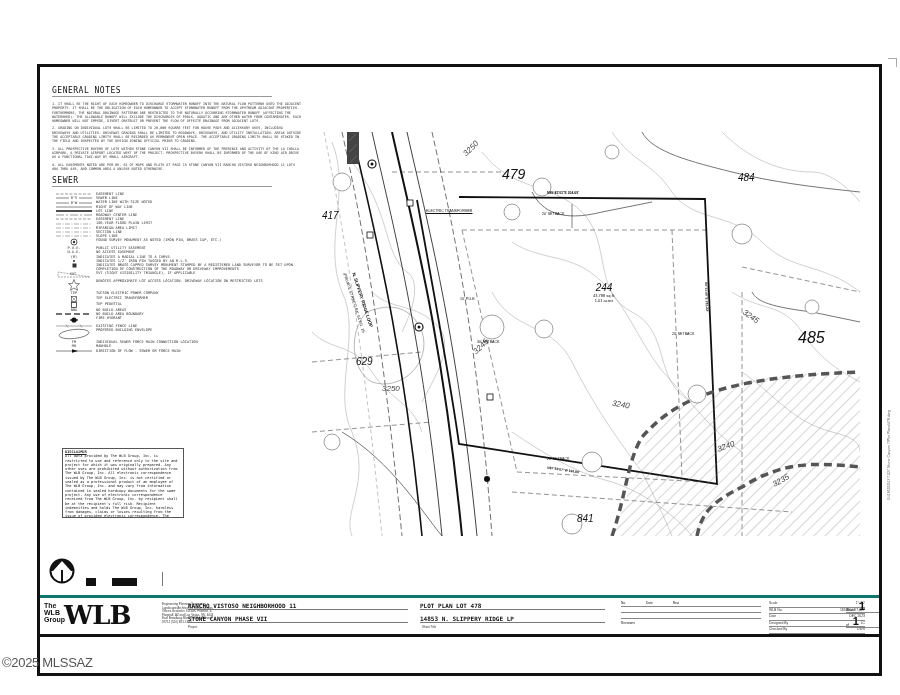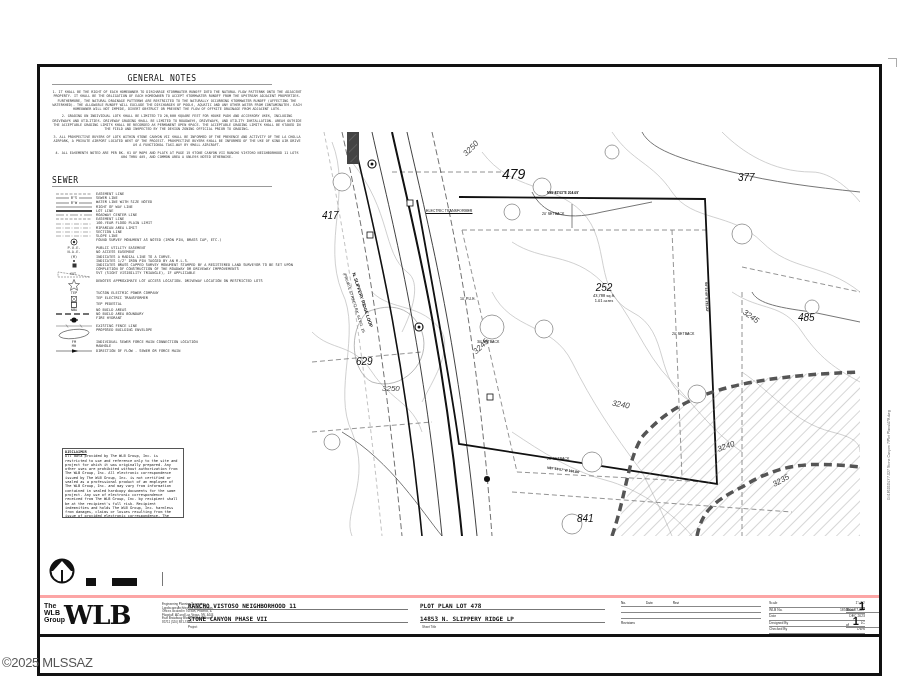--- a/index.html
+++ b/index.html
@@ -1,31 +1,31 @@
 <!DOCTYPE html>
 <html><head>
 <meta charset="utf-8">
 <style>
   html,body{margin:0;padding:0;background:#ffffff;}
   body{width:900px;height:695px;position:relative;overflow:hidden;font-family:"Liberation Sans",sans-serif;color:#111;}
   .sheet{position:absolute;left:37px;top:64px;width:845px;height:612px;border:3px solid #111;box-sizing:border-box;}
   .corner-mark{position:absolute;left:888px;top:58px;width:8px;height:8px;border-top:1px solid #aaa;border-right:1px solid #aaa;}
-  .notes{position:absolute;left:52px;top:74px;width:250px;text-align:center;}
+  .notes{position:absolute;left:52px;top:86px;width:250px;}
   .h{font-family:"DejaVu Sans Mono",monospace;font-size:8px;letter-spacing:0.5px;border-bottom:1.5px solid #999;padding-bottom:1px;width:88%;margin-bottom:5px;}
   .note{font-family:"DejaVu Sans Mono",monospace;font-size:3.4px;line-height:4.3px;color:#333;margin-bottom:3px;text-transform:uppercase;}
   .legend{position:absolute;left:52px;top:176px;width:250px;}
   .lg-row{display:flex;align-items:flex-start;font-family:"DejaVu Sans Mono",monospace;font-size:3.6px;line-height:4.2px;color:#333;text-transform:uppercase;}
   .lg-sym{width:44px;flex:0 0 44px;display:flex;justify-content:center;align-items:center;min-height:4.2px;}
   .lg-txt{flex:1;}
   .disclaimer{position:absolute;left:62px;top:448px;width:122px;height:70px;border:1px solid #555;font-family:"DejaVu Sans Mono",monospace;font-size:3.6px;line-height:4.3px;color:#222;padding:1px 2px;box-sizing:border-box;overflow:hidden;}
   .disclaimer .dt{text-decoration:underline;font-weight:bold;}
   .north{position:absolute;left:49px;top:558px;width:26px;height:26px;}
   .scalebar{position:absolute;top:578px;height:8px;background:#111;}
   .map{position:absolute;left:312px;top:132px;width:548px;height:404px;overflow:hidden;}
-  .titleblock{position:absolute;left:40px;top:595px;width:839px;height:36px;border-top:3px solid #fca5a5;border-bottom:3px solid #111;}
+  .titleblock{position:absolute;left:40px;top:595px;width:839px;height:36px;border-top:3px solid #0f766e;border-bottom:3px solid #111;}
   .tb-logo{position:absolute;left:4px;top:4px;width:106px;height:28px;}
   .tb-small{position:absolute;left:122px;top:5px;width:56px;font-size:3px;line-height:3.6px;color:#333;}
   .tb-field{position:absolute;font-family:"DejaVu Sans Mono",monospace;font-weight:bold;font-size:6px;border-bottom:1px solid #777;white-space:nowrap;}
   .tb-mini{position:absolute;font-size:3px;color:#333;white-space:nowrap;}
   .tb-meta{position:absolute;left:729px;top:3px;width:96px;}
   .tb-meta div{display:flex;justify-content:space-between;font-size:3.4px;line-height:5.6px;border-bottom:1px solid #888;color:#333;}
   .sheetnum{position:absolute;font-size:11px;font-weight:bold;}
   .vert{position:absolute;left:887px;top:500px;transform-origin:left top;transform:rotate(-90deg);font-size:3.6px;color:#555;white-space:nowrap;}
   .copyright{position:absolute;left:2px;top:655px;font-size:13px;color:#555;letter-spacing:-0.3px;}
 </style>
@@ -385,28 +385,28 @@
     <circle cx="107" cy="195" r="4" fill="#fff" stroke="#111" stroke-width="1.2"></circle>
       <circle cx="107" cy="195" r="1.5" fill="#111"></circle>
     <rect x="95" y="68" width="6" height="6" fill="#fff" stroke="#111" stroke-width="0.8"></rect>
     <rect x="55" y="100" width="6" height="6" fill="#fff" stroke="#111" stroke-width="0.8"></rect>
     <rect x="175" y="262" width="6" height="6" fill="#fff" stroke="#111" stroke-width="0.8"></rect>
     <circle cx="175" cy="347" r="3" fill="#111"></circle>
   </svg>
 
   
   <div style="position:absolute;left:190px;top:34px;font-size:14px;font-style:italic;">479</div>
-  <div style="position:absolute;left:426px;top:40px;font-size:10px;font-style:italic;">377</div>
+  <div style="position:absolute;left:426px;top:40px;font-size:10px;font-style:italic;">484</div>
   <div style="position:absolute;left:10px;top:78px;font-size:10px;font-style:italic;">417</div>
-  <div style="position:absolute;left:486px;top:180px;font-size:10px;font-style:italic;">485</div>
+  <div style="position:absolute;left:486px;top:197px;font-size:16px;font-style:italic;">485</div>
   <div style="position:absolute;left:44px;top:224px;font-size:10px;font-style:italic;">629</div>
   <div style="position:absolute;left:265px;top:381px;font-size:10px;font-style:italic;">841</div>
 
   <div style="position:absolute;left:262px;top:150px;text-align:center;width:60px;">
-    <div style="font-size:10px;font-style:italic;">252</div>
+    <div style="font-size:10px;font-style:italic;">244</div>
     <div style="font-size:4px;">43,788 sq.ft.</div>
     <div style="font-size:4px;">1.01 acres</div>
   </div>
 
   <div style="position:absolute;left:150px;top:12px;font-size:8px;font-style:italic;color:#444;transform:rotate(-45deg);">3250</div>
   <div style="position:absolute;left:430px;top:180px;font-size:8px;font-style:italic;color:#444;transform:rotate(35deg);">3245</div>
   <div style="position:absolute;left:300px;top:268px;font-size:8px;font-style:italic;color:#444;transform:rotate(10deg);">3240</div>
   <div style="position:absolute;left:460px;top:344px;font-size:8px;font-style:italic;color:#444;transform:rotate(-30deg);">3235</div>
   <div style="position:absolute;left:70px;top:252px;font-size:8px;font-style:italic;color:#444;">3250</div>
   <div style="position:absolute;left:405px;top:310px;font-size:8px;font-style:italic;color:#444;transform:rotate(-20deg);">3240</div>

